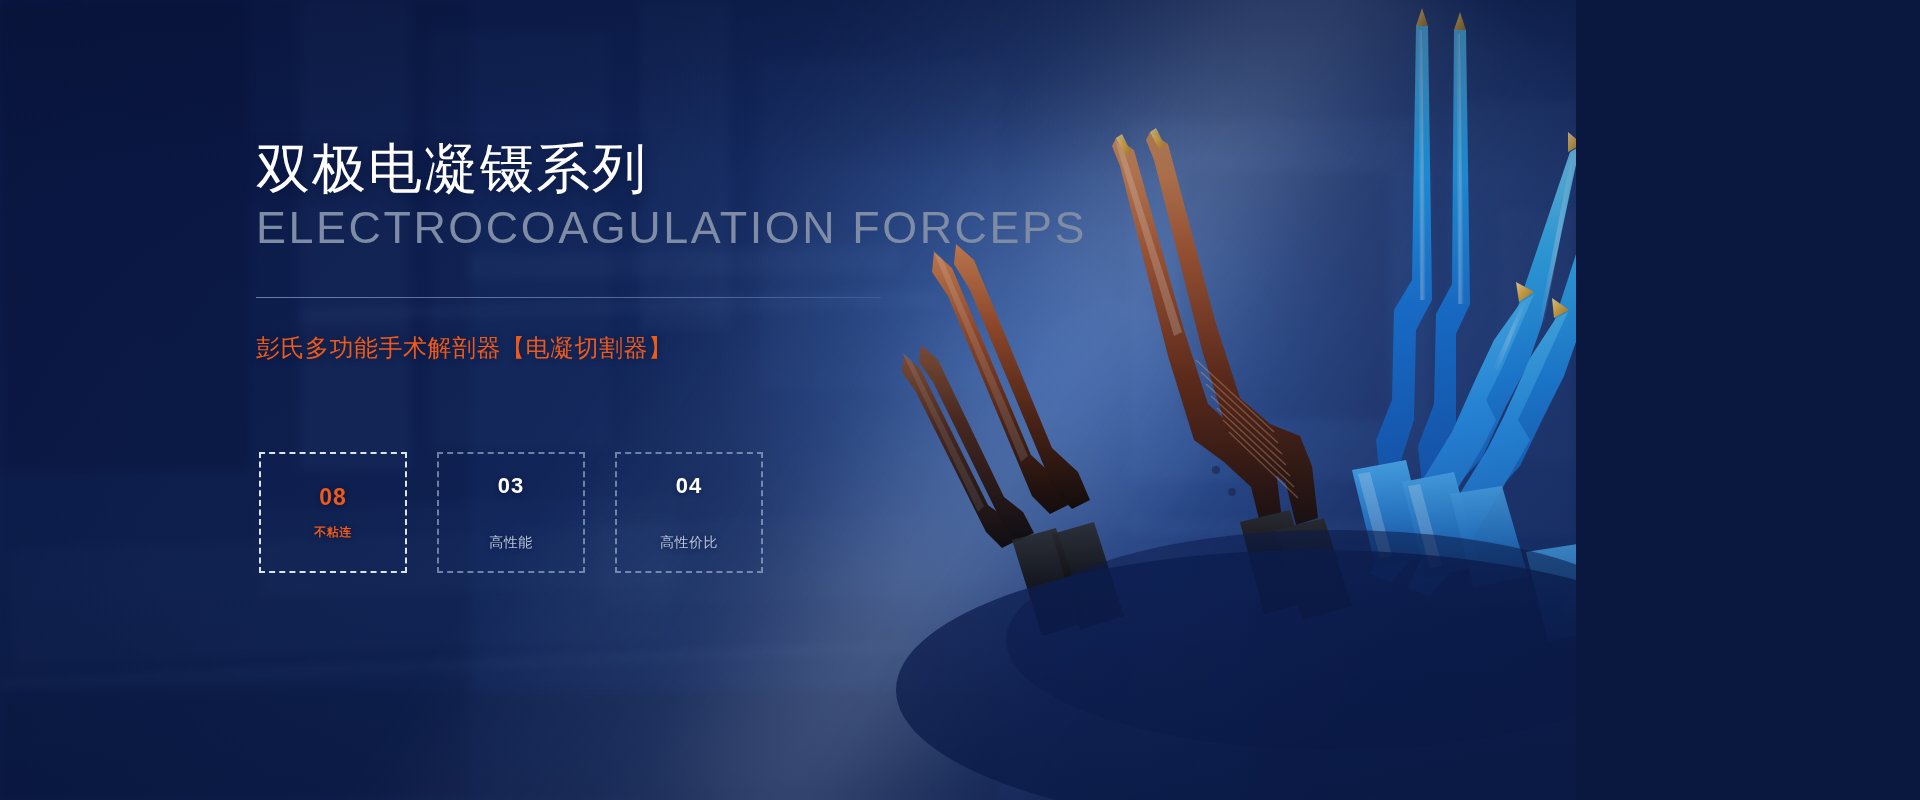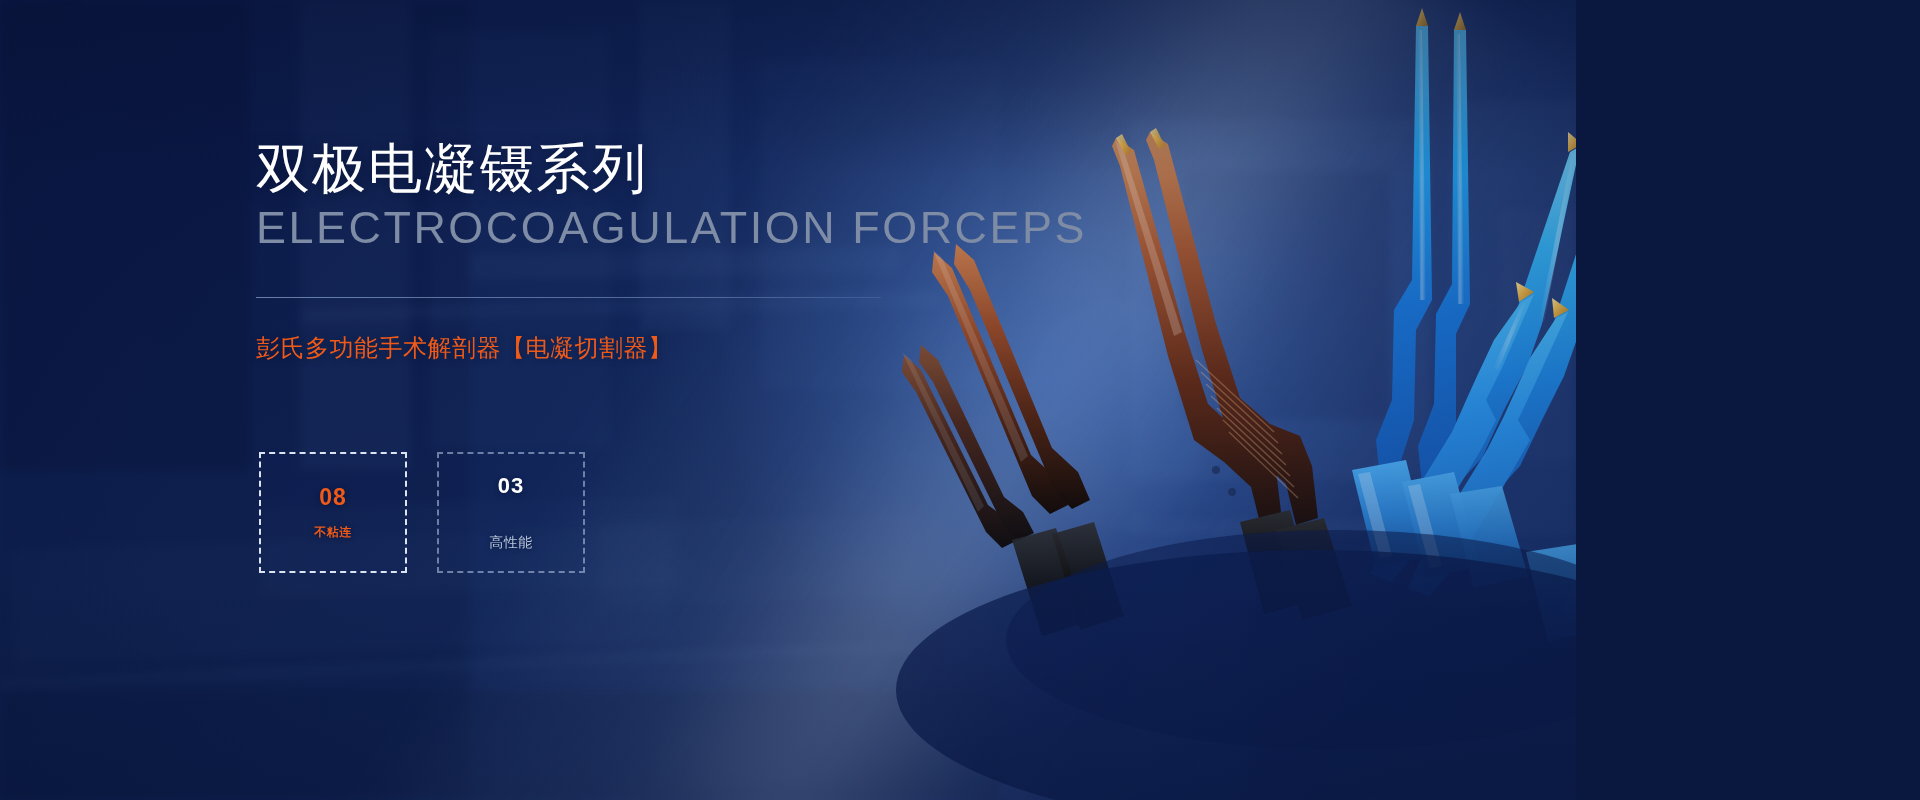--- a/index.html
+++ b/index.html
@@ -309,16 +309,20 @@
         <span class="num">08</span>
         <span class="lbl">不粘连</span>
       </div>
 
 
       <div class="fbox dim">
         <span class="num">03</span>
         <span class="lbl">高性能</span>
       </div>
 
+      <div class="fbox dim">
+        <span class="num">04</span>
+        <span class="lbl">高性价比</span>
+      </div>
 
     </div>
   </div>
 </div>
 
 </body></html>

